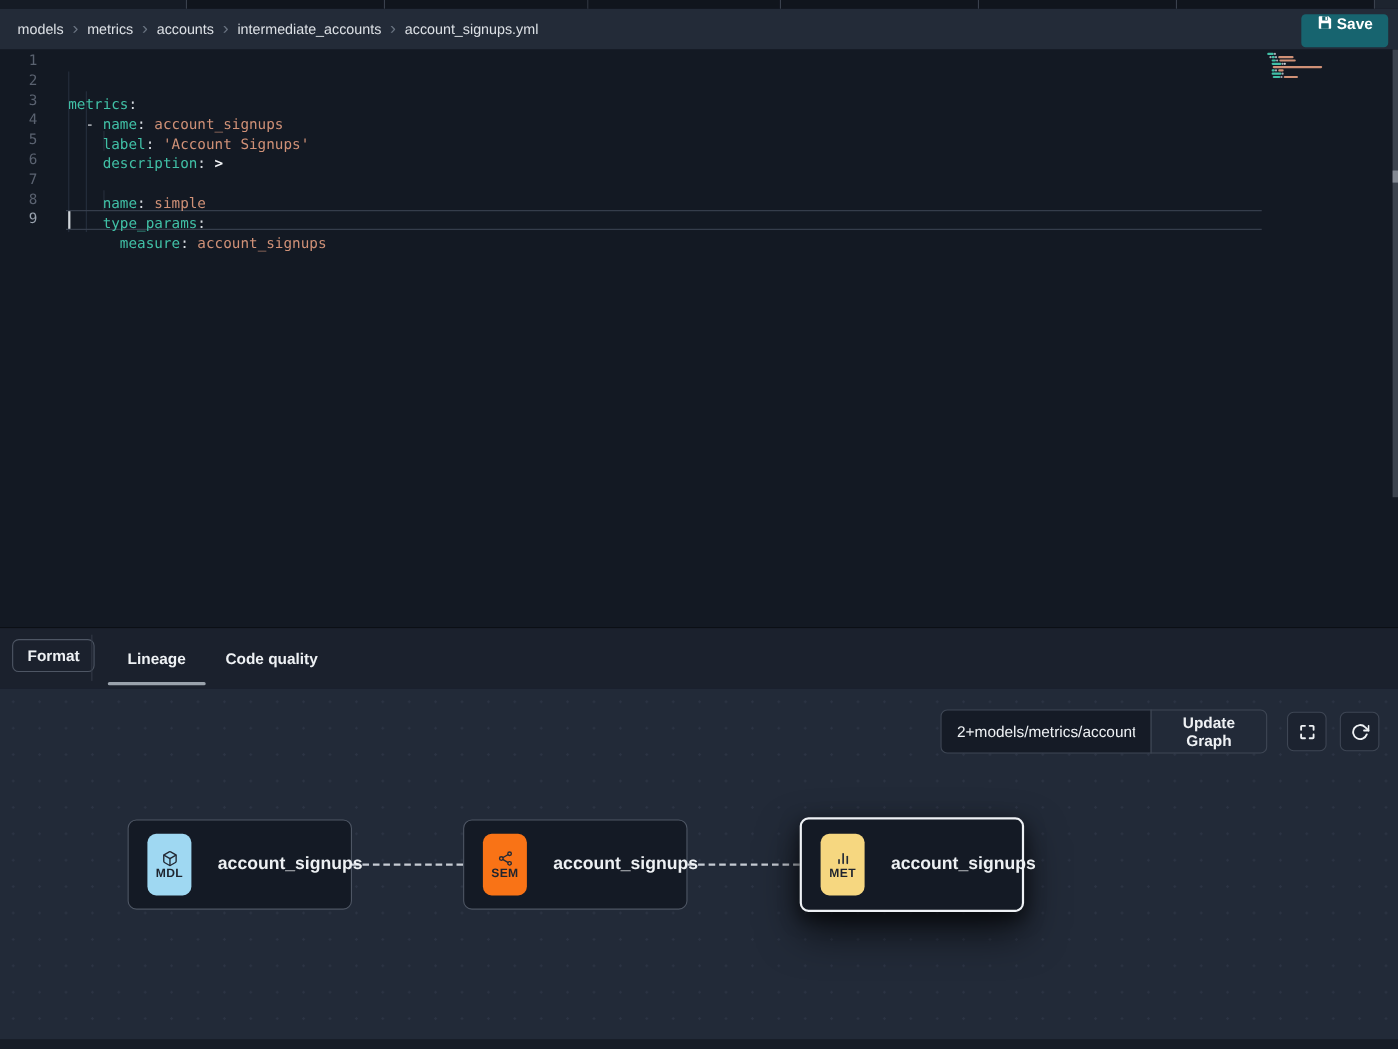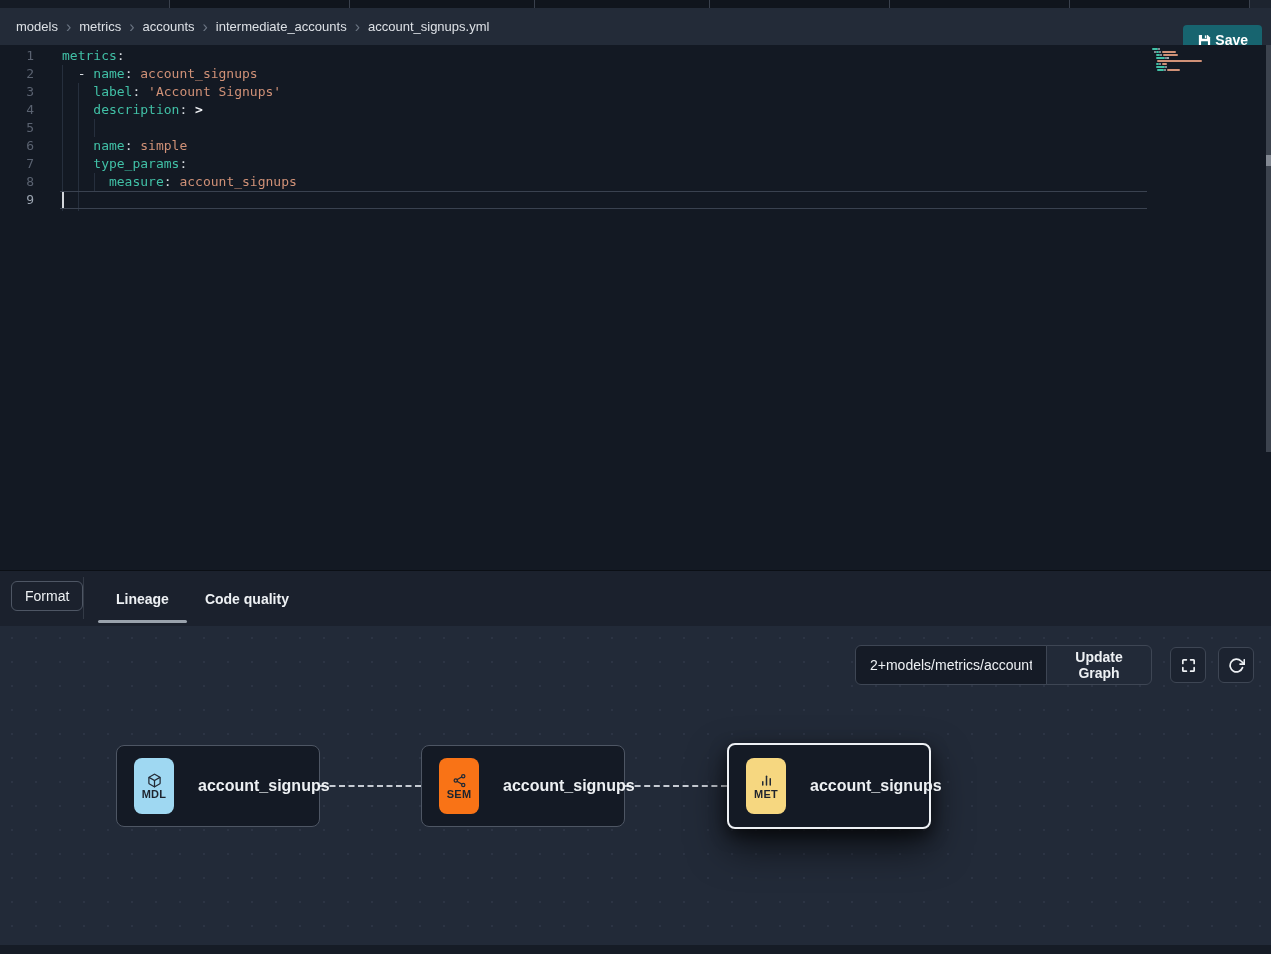--- a/index.html
+++ b/index.html
@@ -11,31 +11,31 @@
   .top-strip{position:absolute;left:0;top:0;width:1271px;height:8px;display:flex;background:#10151d;}
   .top-strip .seg{height:8px;border-right:1px solid #3a414d;background:#10151d;}
   .top-strip .seg.first{background:#151b25;}
   .top-strip .seg.last{background:#1d242f;border-right:none;}
 
   
   .crumbbar{position:absolute;left:0;top:8px;width:1271px;height:37px;background:#232b38;
             display:flex;align-items:center;padding-left:16px;}
   .crumb{font-size:13px;color:#dce0e5;cursor:default;}
   .crumb-sep{color:#6a7482;font-size:16px;margin:0 8px;line-height:1;}
-  .save-btn{position:absolute;right:9px;top:17px;height:30px;padding:0 14px;border:none;border-radius:4px;
-            background:#17646f;color:#fff;font-size:14px;font-weight:600;display:flex;align-items:center;gap:3px;
+  .save-btn{position:absolute;right:9px;top:5px;height:30px;padding:0 14px;border:none;border-radius:4px;
+            background:#17646f;color:#fff;font-size:14px;font-weight:600;display:flex;gap:3px;
             font-family:"Liberation Sans",sans-serif;cursor:pointer;}
 
   
   .editor{position:absolute;left:0;top:45px;width:1271px;height:525px;background:#131923;}
   .code-lines{position:absolute;left:0;top:2px;width:1147px;}
   .code-line{display:flex;height:18px;line-height:18px;font-family:"DejaVu Sans Mono",monospace;font-size:13px;}
   .gutter{width:34px;text-align:right;color:#5a6270;flex:0 0 34px;}
   .code-line.active .gutter{color:#9ba4b0;}
-  .code-text{padding-left:28px;white-space:pre;}
+  .code-text{padding-left:28px;white-space:pre;margin-top:40px;}
   .tok-key{color:#41c0a6;}
   .tok-val{color:#d09177;}
   .tok-pun{color:#d8dde2;}
   .tok-op{color:#f2f4f7;font-weight:bold;}
   .indent-guide{position:absolute;width:1px;background:#262f3d;}
   .current-line{position:absolute;left:60px;width:1087px;height:18px;
                 border-top:1px solid #3a4250;border-bottom:1px solid #3a4250;}
   .caret{position:absolute;left:62px;width:2px;height:16px;background:#d2d6db;}
 
   
@@ -44,21 +44,21 @@
   .mm-seg{display:inline-block;height:2px;border-radius:1px;}
 
   
   .vtrack{position:absolute;left:1266px;top:0px;width:5px;height:407px;background:#3c434e;}
   .vthumb{position:absolute;left:0;top:110px;width:5px;height:11px;background:#828892;}
 
   
   .panel-tabs-row{position:absolute;left:0;top:570px;width:1271px;height:56px;background:#1b212d;
                   border-top:1px solid #0b0f15;}
   .format-btn{position:absolute;left:11px;top:10px;height:30px;padding:0 13px;border:1px solid #4e5664;
-              border-radius:6px;background:transparent;color:#eef1f4;font-size:14px;font-weight:400;
+              border-radius:6px;background:transparent;color:#eef1f4;font-size:14px;font-weight:700;
               font-family:"Liberation Sans",sans-serif;cursor:pointer;}
   .tabs-divider{position:absolute;left:83px;top:6px;width:1px;height:42px;background:#333a46;}
   .panel-tabs{position:absolute;left:98px;top:0;height:56px;display:flex;align-items:center;}
   .panel-tab{position:relative;height:56px;display:flex;align-items:center;padding:0 18px;
              font-size:14px;font-weight:600;color:#eef1f4;cursor:pointer;}
   .panel-tab.active::after{content:'';position:absolute;left:0;right:0;bottom:4px;height:3px;
              background:#9aa2ac;border-radius:2px;}
 
   
   .canvas{position:absolute;left:0;top:626px;width:1271px;height:319px;background:#222a38;

